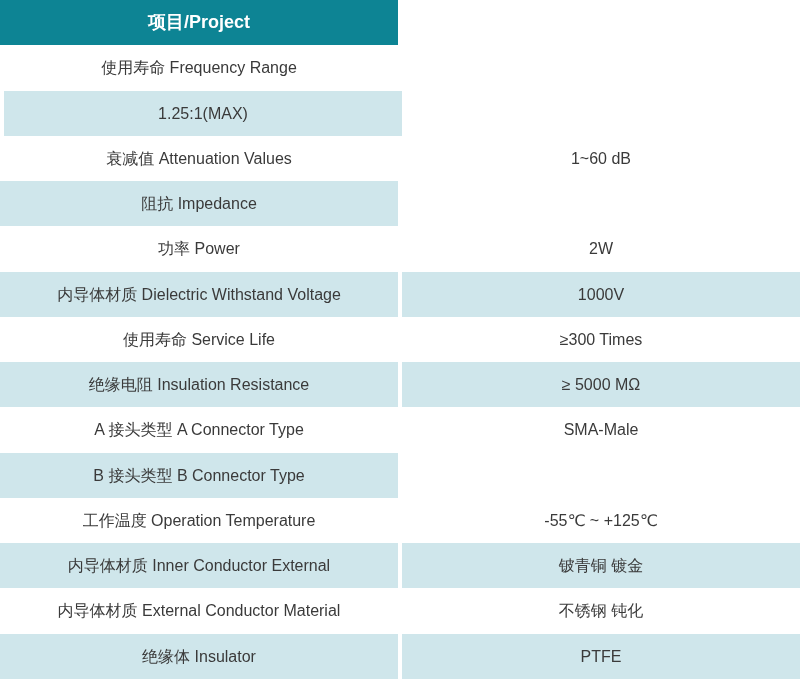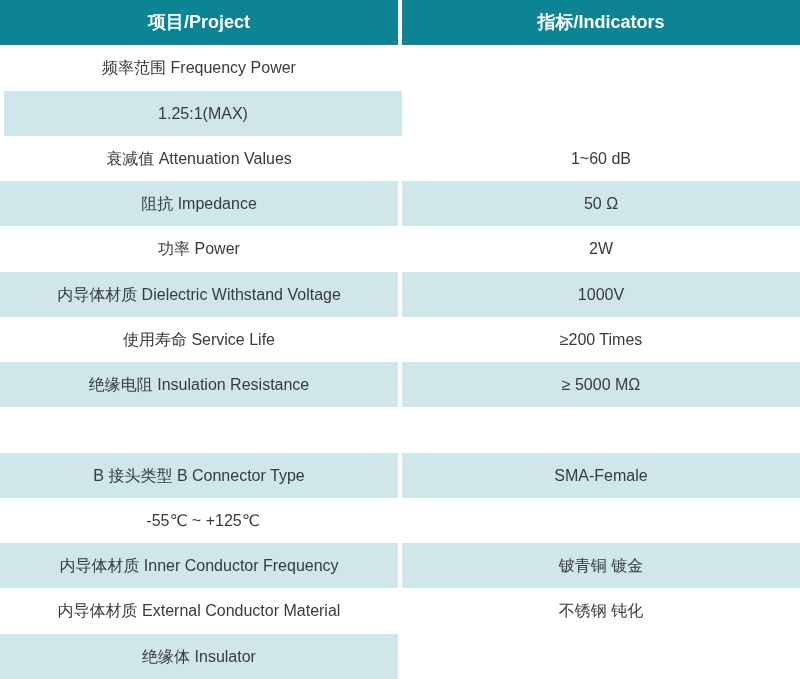--- a/index.html
+++ b/index.html
@@ -55,94 +55,95 @@
     background: var(--row-alt-bg);
   }
 </style>
 </head>
 <body>
 
 <div class="spec-table">
   <div class="row header">
     <div class="cell">项目/Project</div>
     <div class="gap"></div>
-    <div class="cell">指标/Indicators</div>
   </div>
   <div id="rows-container" style="display:contents">
   <div class="row">
-    <div class="cell">频率范围 Frequency Power</div>
+    <div class="cell">使用寿命 Frequency Range</div>
     <div class="gap"></div>
   </div>
 
   <div class="row alt">
     <div class="gap"></div>
     <div class="cell">1.25:1(MAX)</div>
   </div>
 
   <div class="row">
     <div class="cell">衰减值 Attenuation Values</div>
     <div class="gap"></div>
     <div class="cell">1~60 dB</div>
   </div>
 
   <div class="row alt">
     <div class="cell">阻抗 Impedance</div>
     <div class="gap"></div>
-    <div class="cell">50 Ω</div>
   </div>
 
   <div class="row">
     <div class="cell">功率 Power</div>
     <div class="gap"></div>
     <div class="cell">2W</div>
   </div>
 
   <div class="row alt">
     <div class="cell">内导体材质 Dielectric Withstand Voltage</div>
     <div class="gap"></div>
     <div class="cell">1000V</div>
   </div>
 
   <div class="row">
     <div class="cell">使用寿命 Service Life</div>
     <div class="gap"></div>
-    <div class="cell">≥200 Times</div>
+    <div class="cell">≥300 Times</div>
   </div>
 
   <div class="row alt">
     <div class="cell">绝缘电阻 Insulation Resistance</div>
     <div class="gap"></div>
     <div class="cell">≥ 5000 MΩ</div>
   </div>
 
   <div class="row">
+    <div class="cell">A 接头类型 A Connector Type</div>
     <div class="gap"></div>
+    <div class="cell">SMA-Male</div>
   </div>
 
   <div class="row alt">
     <div class="cell">B 接头类型 B Connector Type</div>
     <div class="gap"></div>
-    <div class="cell">SMA-Female</div>
   </div>
 
   <div class="row">
+    <div class="cell">工作温度 Operation Temperature</div>
     <div class="gap"></div>
     <div class="cell">-55℃ ~ +125℃</div>
   </div>
 
   <div class="row alt">
-    <div class="cell">内导体材质 Inner Conductor Frequency</div>
+    <div class="cell">内导体材质 Inner Conductor External</div>
     <div class="gap"></div>
     <div class="cell">铍青铜 镀金</div>
   </div>
 
   <div class="row">
     <div class="cell">内导体材质 External Conductor Material</div>
     <div class="gap"></div>
     <div class="cell">不锈钢 钝化</div>
   </div>
 
   <div class="row alt">
     <div class="cell">绝缘体 Insulator</div>
     <div class="gap"></div>
+    <div class="cell">PTFE</div>
   </div>
 </div>
 </div>
 
 </body></html>

